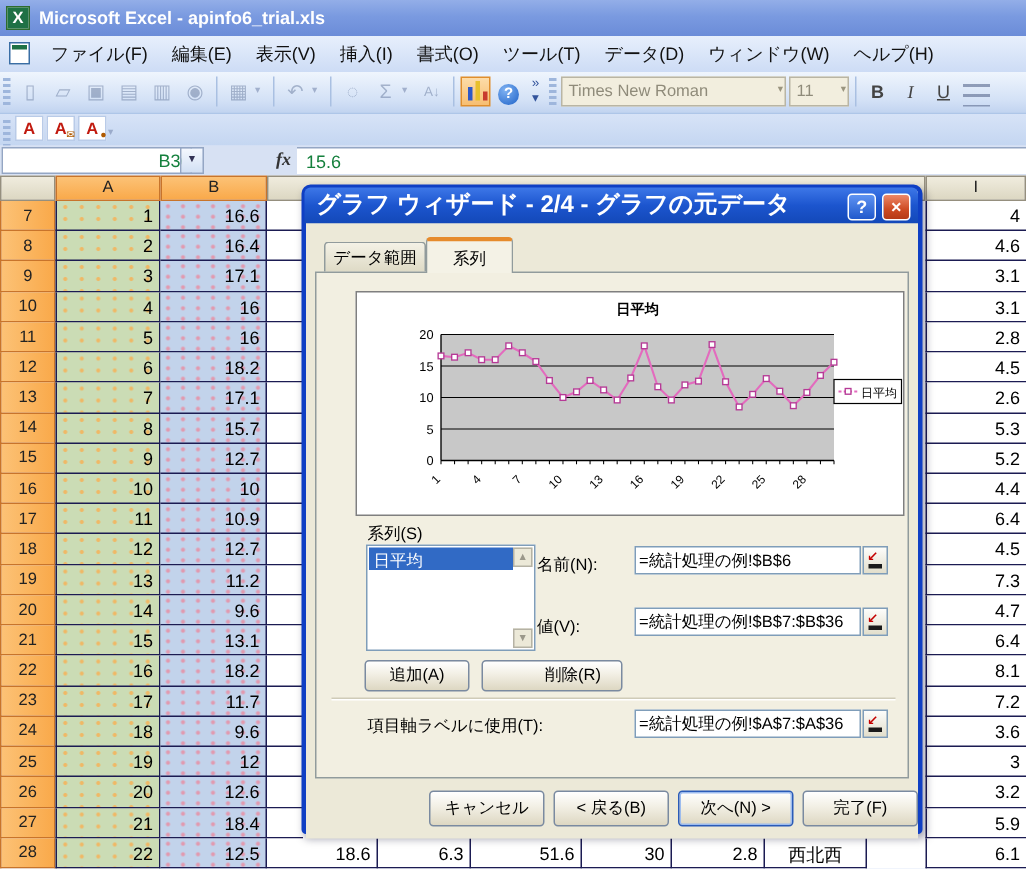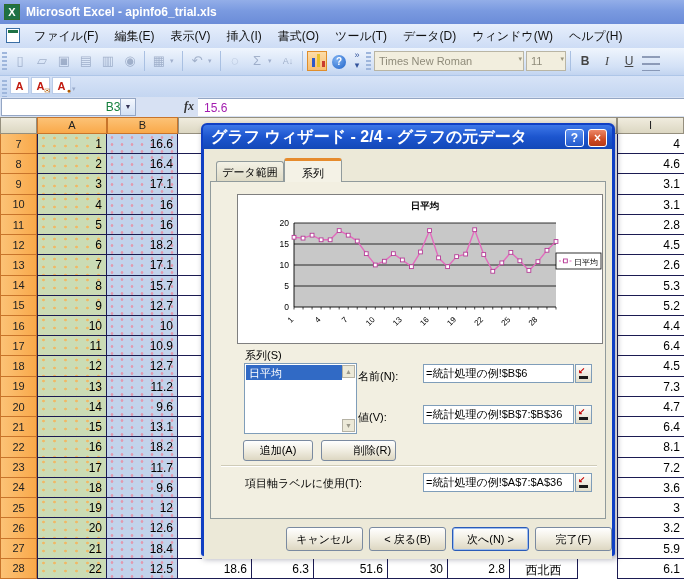--- a/index.html
+++ b/index.html
@@ -45,21 +45,21 @@
 
   #toolbar2 { position:absolute; left:0; top:76px; width:684px; height:21px; background:linear-gradient(180deg,#D7E3F7,#C4D6F1); }
   .pdf-icon { display:inline-block; width:19px; height:17px; margin:1px 1px 0 1px; background:#fff; border:1px solid #B9CBE8; text-align:center; vertical-align:top; position:relative; color:#C11A0F; font-weight:bold; font-size:11px; line-height:16px; }
   .pdf-badge { position:absolute; right:-1px; bottom:-1px; font-size:7px; color:#B05A00; line-height:7px; }
 
   
   #formulabar { position:absolute; left:0; top:97px; width:684px; height:20px; background:#D7E1F3; font-size:12px; }
   #name-box { position:absolute; left:1px; top:1px; width:127px; height:18px; background:#fff; border:1px solid #94A6C4; text-align:right; line-height:16px; color:#15803d; }
   #name-dd { position:absolute; left:120px; top:1px; width:16px; height:18px; background:linear-gradient(180deg,#F4F8FE,#D2E0F4); border:1px solid #94A6C4; font-size:7px; text-align:center; line-height:16px; color:#335; }
   #fx-label { position:absolute; left:184px; top:2px; font-style:italic; font-family:"Liberation Serif",serif; font-weight:bold; color:#333; }
-  #formula-value { position:absolute; left:198px; top:1px; width:486px; height:18px; background:#fff; border-top:1px solid #94A6C4; padding:1px 0 0 6px; line-height:16px; color:#a21caf; }
+  #formula-value { position:absolute; left:198px; top:1px; width:486px; height:18px; background:#fff; border-top:1px solid #94A6C4; padding:1px 0 0 6px; line-height:16px; color:#15803d; }
 
   
   #sheet { position:absolute; left:0; top:117px; width:684px; height:462px; background:#fff; }
   .hcell { position:absolute; top:0; height:17px; background:linear-gradient(180deg,#F0ECDE,#DCD7C2); border:1px solid #958F7E; font-size:11px; text-align:center; line-height:15px; color:#222; }
   .hcell.sel { background:linear-gradient(180deg,#FCC276,#F9A94A); border-color:#C8742B; }
   .row { position:absolute; left:0; width:684px; }
   .rowhdr { position:absolute; left:0; top:0; width:37px; height:100%; background:linear-gradient(90deg,#FCC276,#F9A94A); border:1px solid #C8742B; border-top:none; font-size:11px; text-align:center; color:#222; display:flex; align-items:center; justify-content:center; }
   .cell { position:absolute; top:0; height:100%; border-right:1px solid #1B1B52; border-bottom:1px solid #1B1B52; font-size:12px; color:#000; text-align:right; padding:3px 4px 0 0; }
   .cA { left:37px; width:70px; border-left:1px solid #1B1B52; background-color:#CBDCB5;
        background-image:radial-gradient(circle,rgba(246,178,88,.85) 1px,transparent 1.7px); background-size:11px 8px; }
@@ -99,21 +99,21 @@
   .ref-field { position:absolute; width:151px; height:19px; background:#fff; border:1px solid #7F9DB9; font-family:"Liberation Sans",sans-serif; font-size:11px; padding:0 2px; color:#000; }
   #name-field { left:212px; top:182px; }
   #values-field { left:212px; top:223px; }
   #cat-field { left:212px; top:291px; }
   .picker { position:absolute; width:17px; height:19px; background:linear-gradient(180deg,#FDFDFB,#E2DECB); border:1px solid #7F9DB9; }
   .picker .pa { position:absolute; left:2px; top:2px; font-size:9px; font-weight:bold; color:#C40000; line-height:9px; }
   .picker .pb { position:absolute; left:3px; bottom:3px; width:9px; height:3px; background:#1a1a1a; }
   #name-picker { left:364px; top:182px; } #values-picker { left:364px; top:223px; } #cat-picker { left:364px; top:291px; }
   .xp-btn { position:absolute; height:21px; background:linear-gradient(180deg,#FFFFFF 0%,#F2EFE4 45%,#DDD7C2 100%);
     border:1px solid #7A8AA0; border-radius:3px; font-family:"Liberation Sans",sans-serif; font-size:11px; color:#000; text-align:center; line-height:19px; }
-  #add-btn { left:32px; top:258px; width:70px; } #del-btn { left:110px; top:258px; width:75px;padding-left:28px; }
+  #add-btn { left:32px; top:258px; width:70px; } #del-btn { left:110px; top:258px; width:94px;padding-left:28px; }
   #panel-sep { position:absolute; left:10px; top:283px; width:376px; height:2px; border-top:1px solid #CFCBB8; border-bottom:1px solid #FFFFFF; }
   #cat-lbl { left:34px; top:294px; }
 
   .dlg-btn { height:24px; width:77px; top:378px; }
   #btn-cancel { left:82px; } #btn-back { left:165px; } #btn-next { left:248px; border:1px solid #2A5BB8; box-shadow:0 0 0 1px #9DBCEE inset; } #btn-finish { left:331px; }
 
   #chart-svg { display:block; }
   text { font-family:"Liberation Sans","DejaVu Sans",sans-serif; }
 </style>
 </head>

